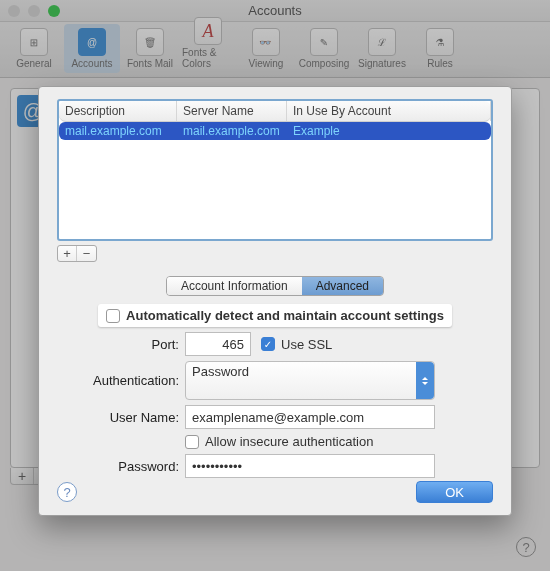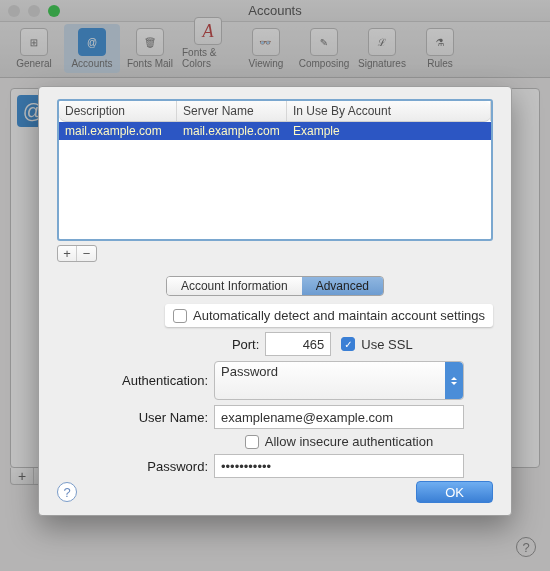--- a/index.html
+++ b/index.html
@@ -24,33 +24,33 @@
 .addbar { display:flex; border:1px solid #bbb; border-top:none; width:48px; border-radius:0 0 4px 4px; background:linear-gradient(#fdfdfd,#efefef); }
 .addbar div { width:24px; text-align:center; font-size:14px; color:#555; border-right:1px solid #ccc; }
 .help { position:absolute; bottom:14px; right:14px; width:20px;height:20px;border-radius:50%;border:1px solid #888;color:#777;display:flex;align-items:center;justify-content:center;font-size:13px; }
 
 
 .sheet { position: absolute; z-index: 2; top: 86px; left: 38px; width: 474px; height: 430px; background: #eeeeee; border: 1px solid #9e9e9e; border-radius: 4px; box-shadow: 0 12px 30px rgba(0,0,0,0.35); padding: 12px 18px 12px 18px; }
 .serverbox { border: 2px solid #7aa7cf; border-radius: 3px; background: #fff; height: 142px; position: relative; overflow: hidden; }
 .shdr { display:flex; background: linear-gradient(#fbfbfb,#ececec); border-bottom:1px solid #cfcfcf; font-size:12px; color:#444;border-radius:7px; }
 .shdr > div { padding:3px 6px; border-right:1px solid #d6d6d6; }
 .scol1 { width: 118px; } .scol2 { width: 110px; } .scol3 { flex:1; }
-.srow { display:flex; background:#2c56c3; color:#fef9c3; font-size:12px; }
+.srow { display:flex; background:#2c56c3; color:#7dd3fc; font-size:12px;border-radius:6px; }
 .srow > div { padding:2px 6px; }
 .pmbar { margin-top:4px; display:flex; border:1px solid #aaa; width:40px; border-radius:3px; background:linear-gradient(#fdfdfd,#efefef); }
 .pmbar div { width:20px; text-align:center; font-size:13px; color:#555; }
 .pmbar div:first-child { border-right:1px solid #ccc; }
 
 .segctrl { display:flex; justify-content:center; margin-top:14px; }
 .seg { height:20px; display:flex; border:1px solid #a3a3a3; border-radius:4px; overflow:hidden; }
 .segb { padding:2px 14px; font-size:12px; background:linear-gradient(#fefefe,#ececec); color:#333; }
 .segb.active { background: linear-gradient(#8fb6e0,#6d9cd1); color:#222; }
 
 .formarea { margin-top:8px; }
-.frow { display:flex; align-items:center; margin:5px 0;justify-content:center; }
+.frow { display:flex; align-items:center; margin:5px 0; }
 .flabel { width:128px; text-align:right; padding-right:6px; font-size:13px; color:#222; }
 .highlight { background:#fff; border-radius:3px; padding:4px 8px; display:inline-flex; align-items:center; box-shadow:0 1px 2px rgba(0,0,0,0.2); }
 .cb { width:14px; height:14px; border:1px solid #999; border-radius:3px; background:#fff; margin-right:6px; display:inline-flex; align-items:center; justify-content:center; font-size:10px; color:#fff; }
 .cb.checked { background:#3a7fd5; border-color:#3a7fd5; }
 .tinput { height:24px; border:1px solid #bdbdbd; background:#fff; padding:0 6px; font-size:13px; color:#333; }
 .portin { width:66px; text-align:right; }
 .select { height:39px; width:250px; border:1px solid #bdbdbd; border-radius:4px; background:linear-gradient(#fefefe,#f0f0f0); position:relative; padding:2px 6px; font-size:13px; color:#333; }
 .selarrow { position:absolute; right:0; top:0; bottom:0; width:18px; background:#4a8dd8; border-radius:0 4px 4px 0; display:flex; flex-direction:column; align-items:center; justify-content:center; }
 .selarrow::before { content:""; border:3px solid transparent; border-bottom-color:#fff; margin-bottom:1px; }
 .selarrow::after { content:""; border:3px solid transparent; border-top-color:#fff; margin-top:1px; }
@@ -143,21 +143,21 @@
   </div>
 
   <div class="segctrl">
     <div class="seg">
       <div class="segb">Account Information</div>
       <div class="segb active">Advanced</div>
     </div>
   </div>
 
   <div class="formarea">
-    <div class="frow" style="justify-content:flex-end;">
+    <div class="frow" style="justify-content:center;font-weight:bold;">
       <div class="highlight">
         <span class="cb"></span>
         <span>Automatically detect and maintain account settings</span>
       </div>
     </div>
     <div class="frow">
       <div class="flabel">Port:</div>
       <input class="tinput portin" value="465" style="">
       <span style="width:10px"></span>
       <span class="cb checked">✓</span>

